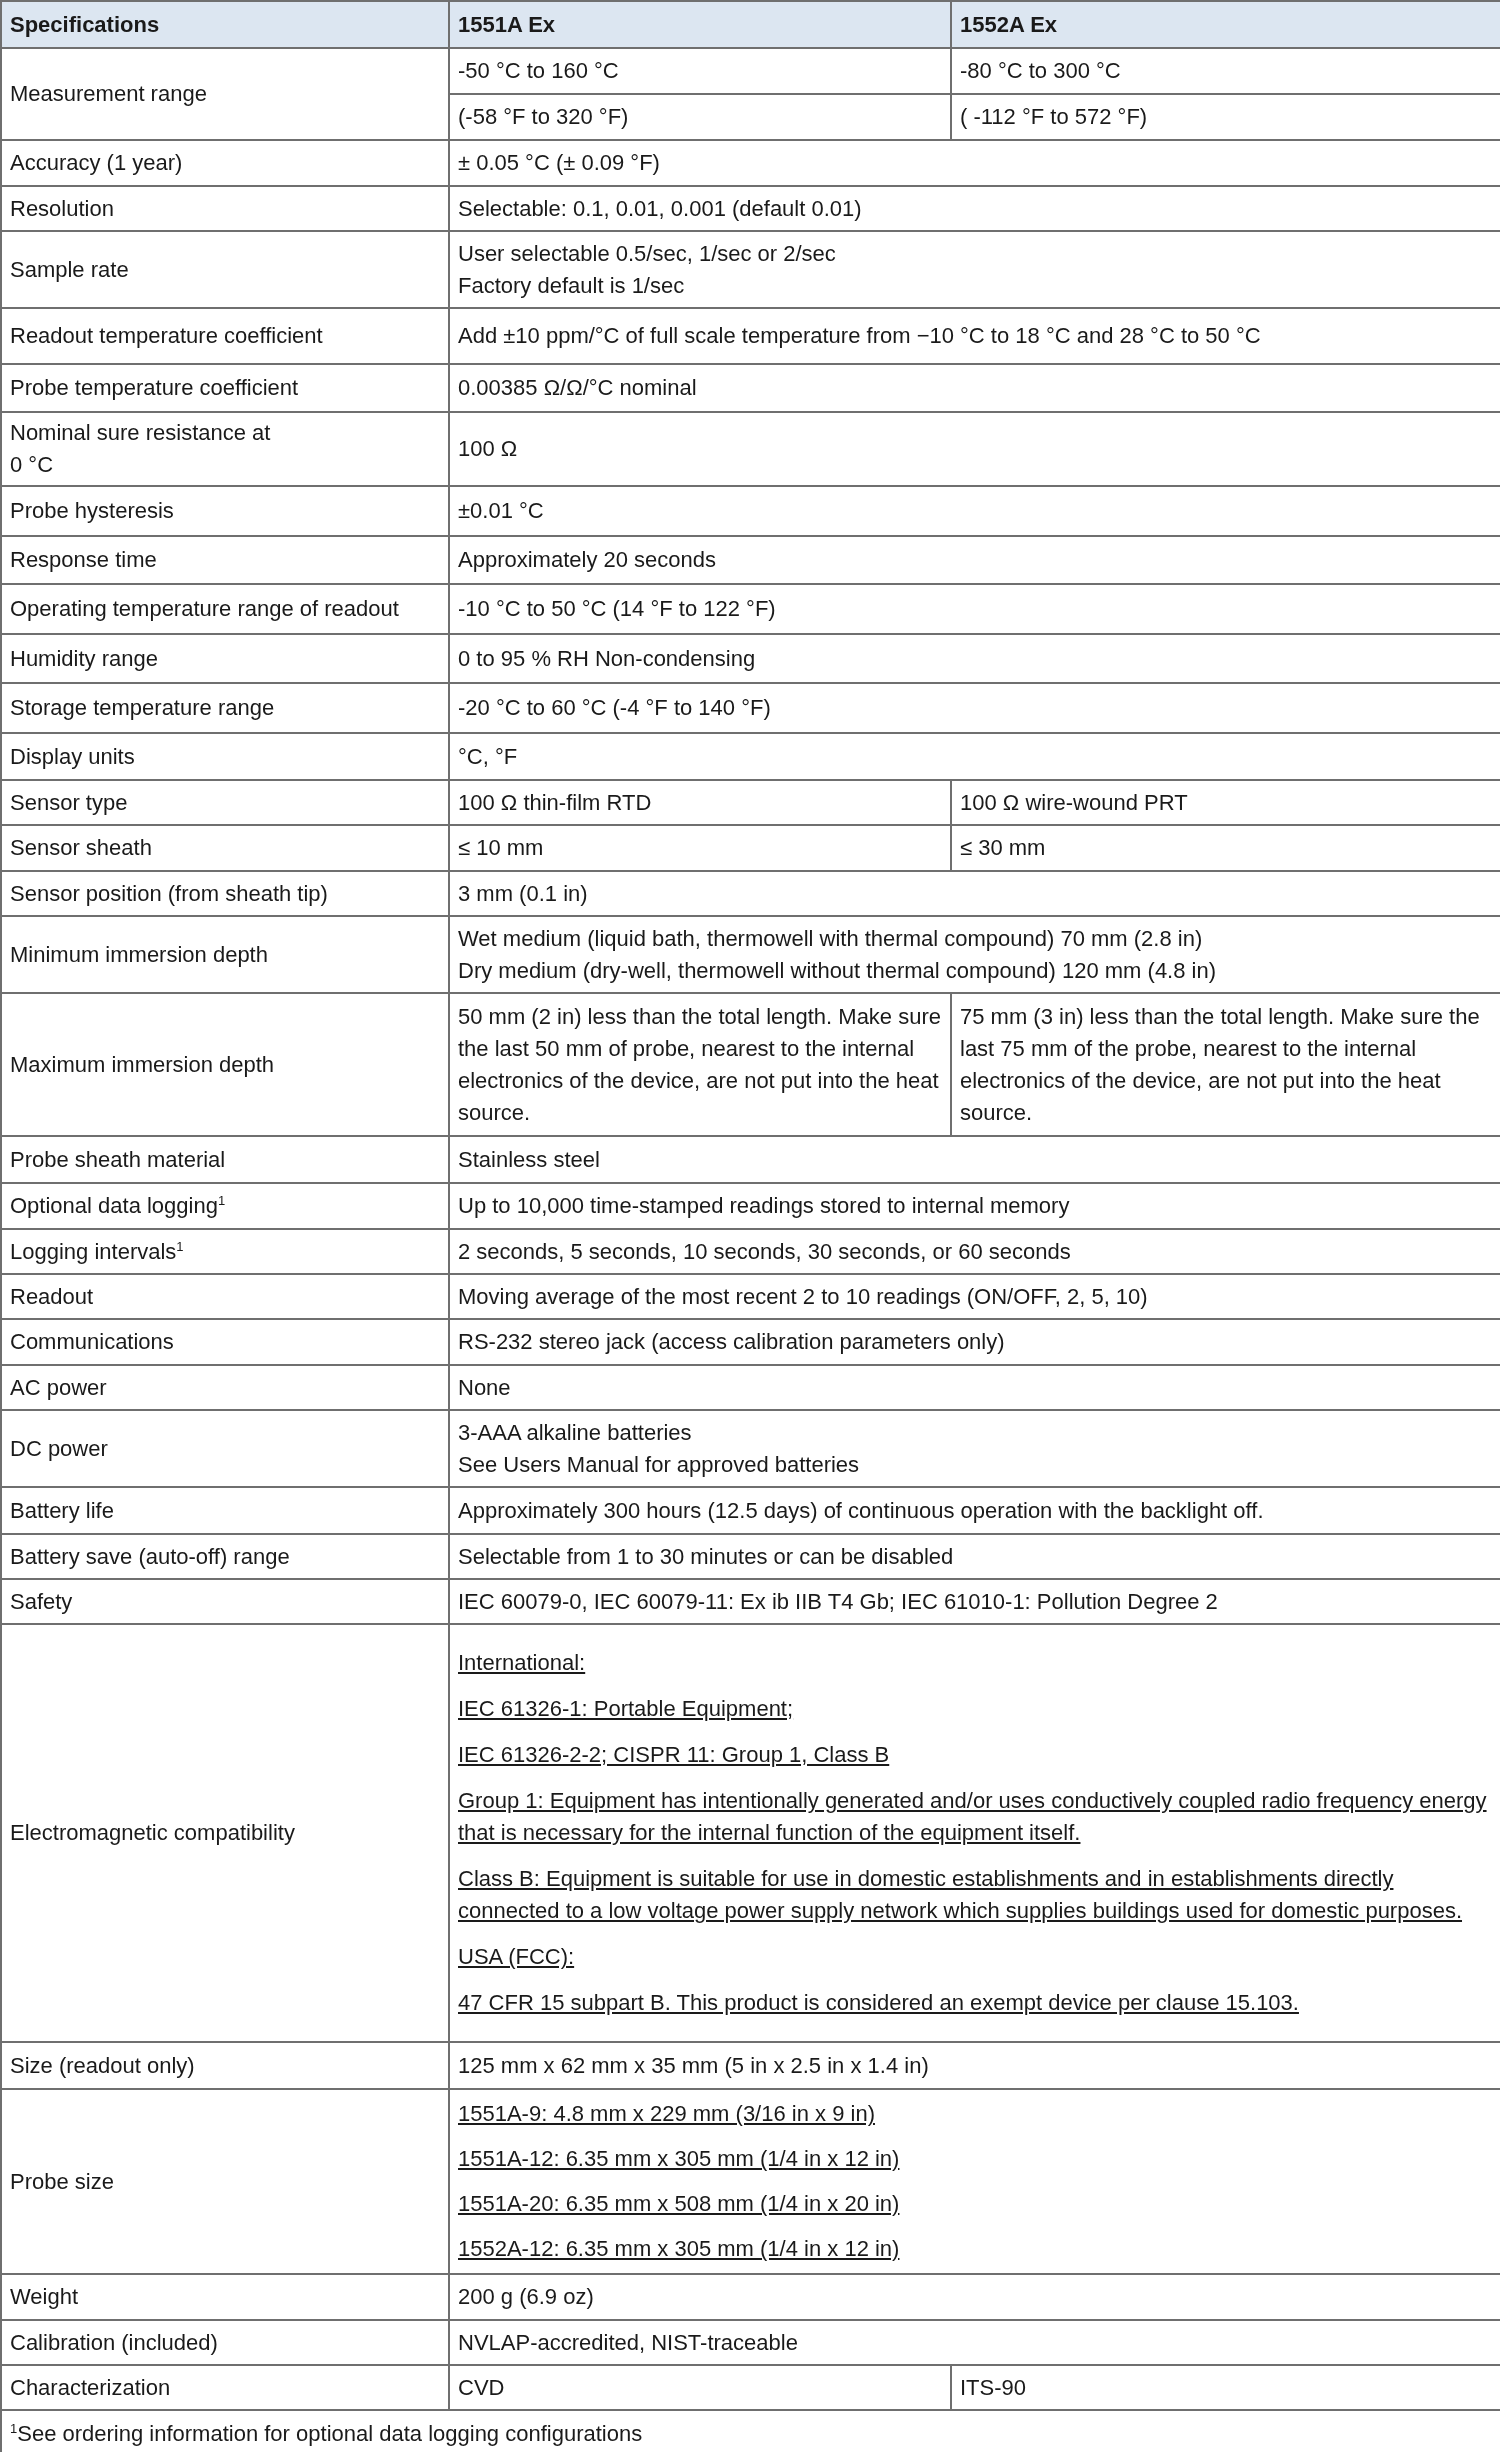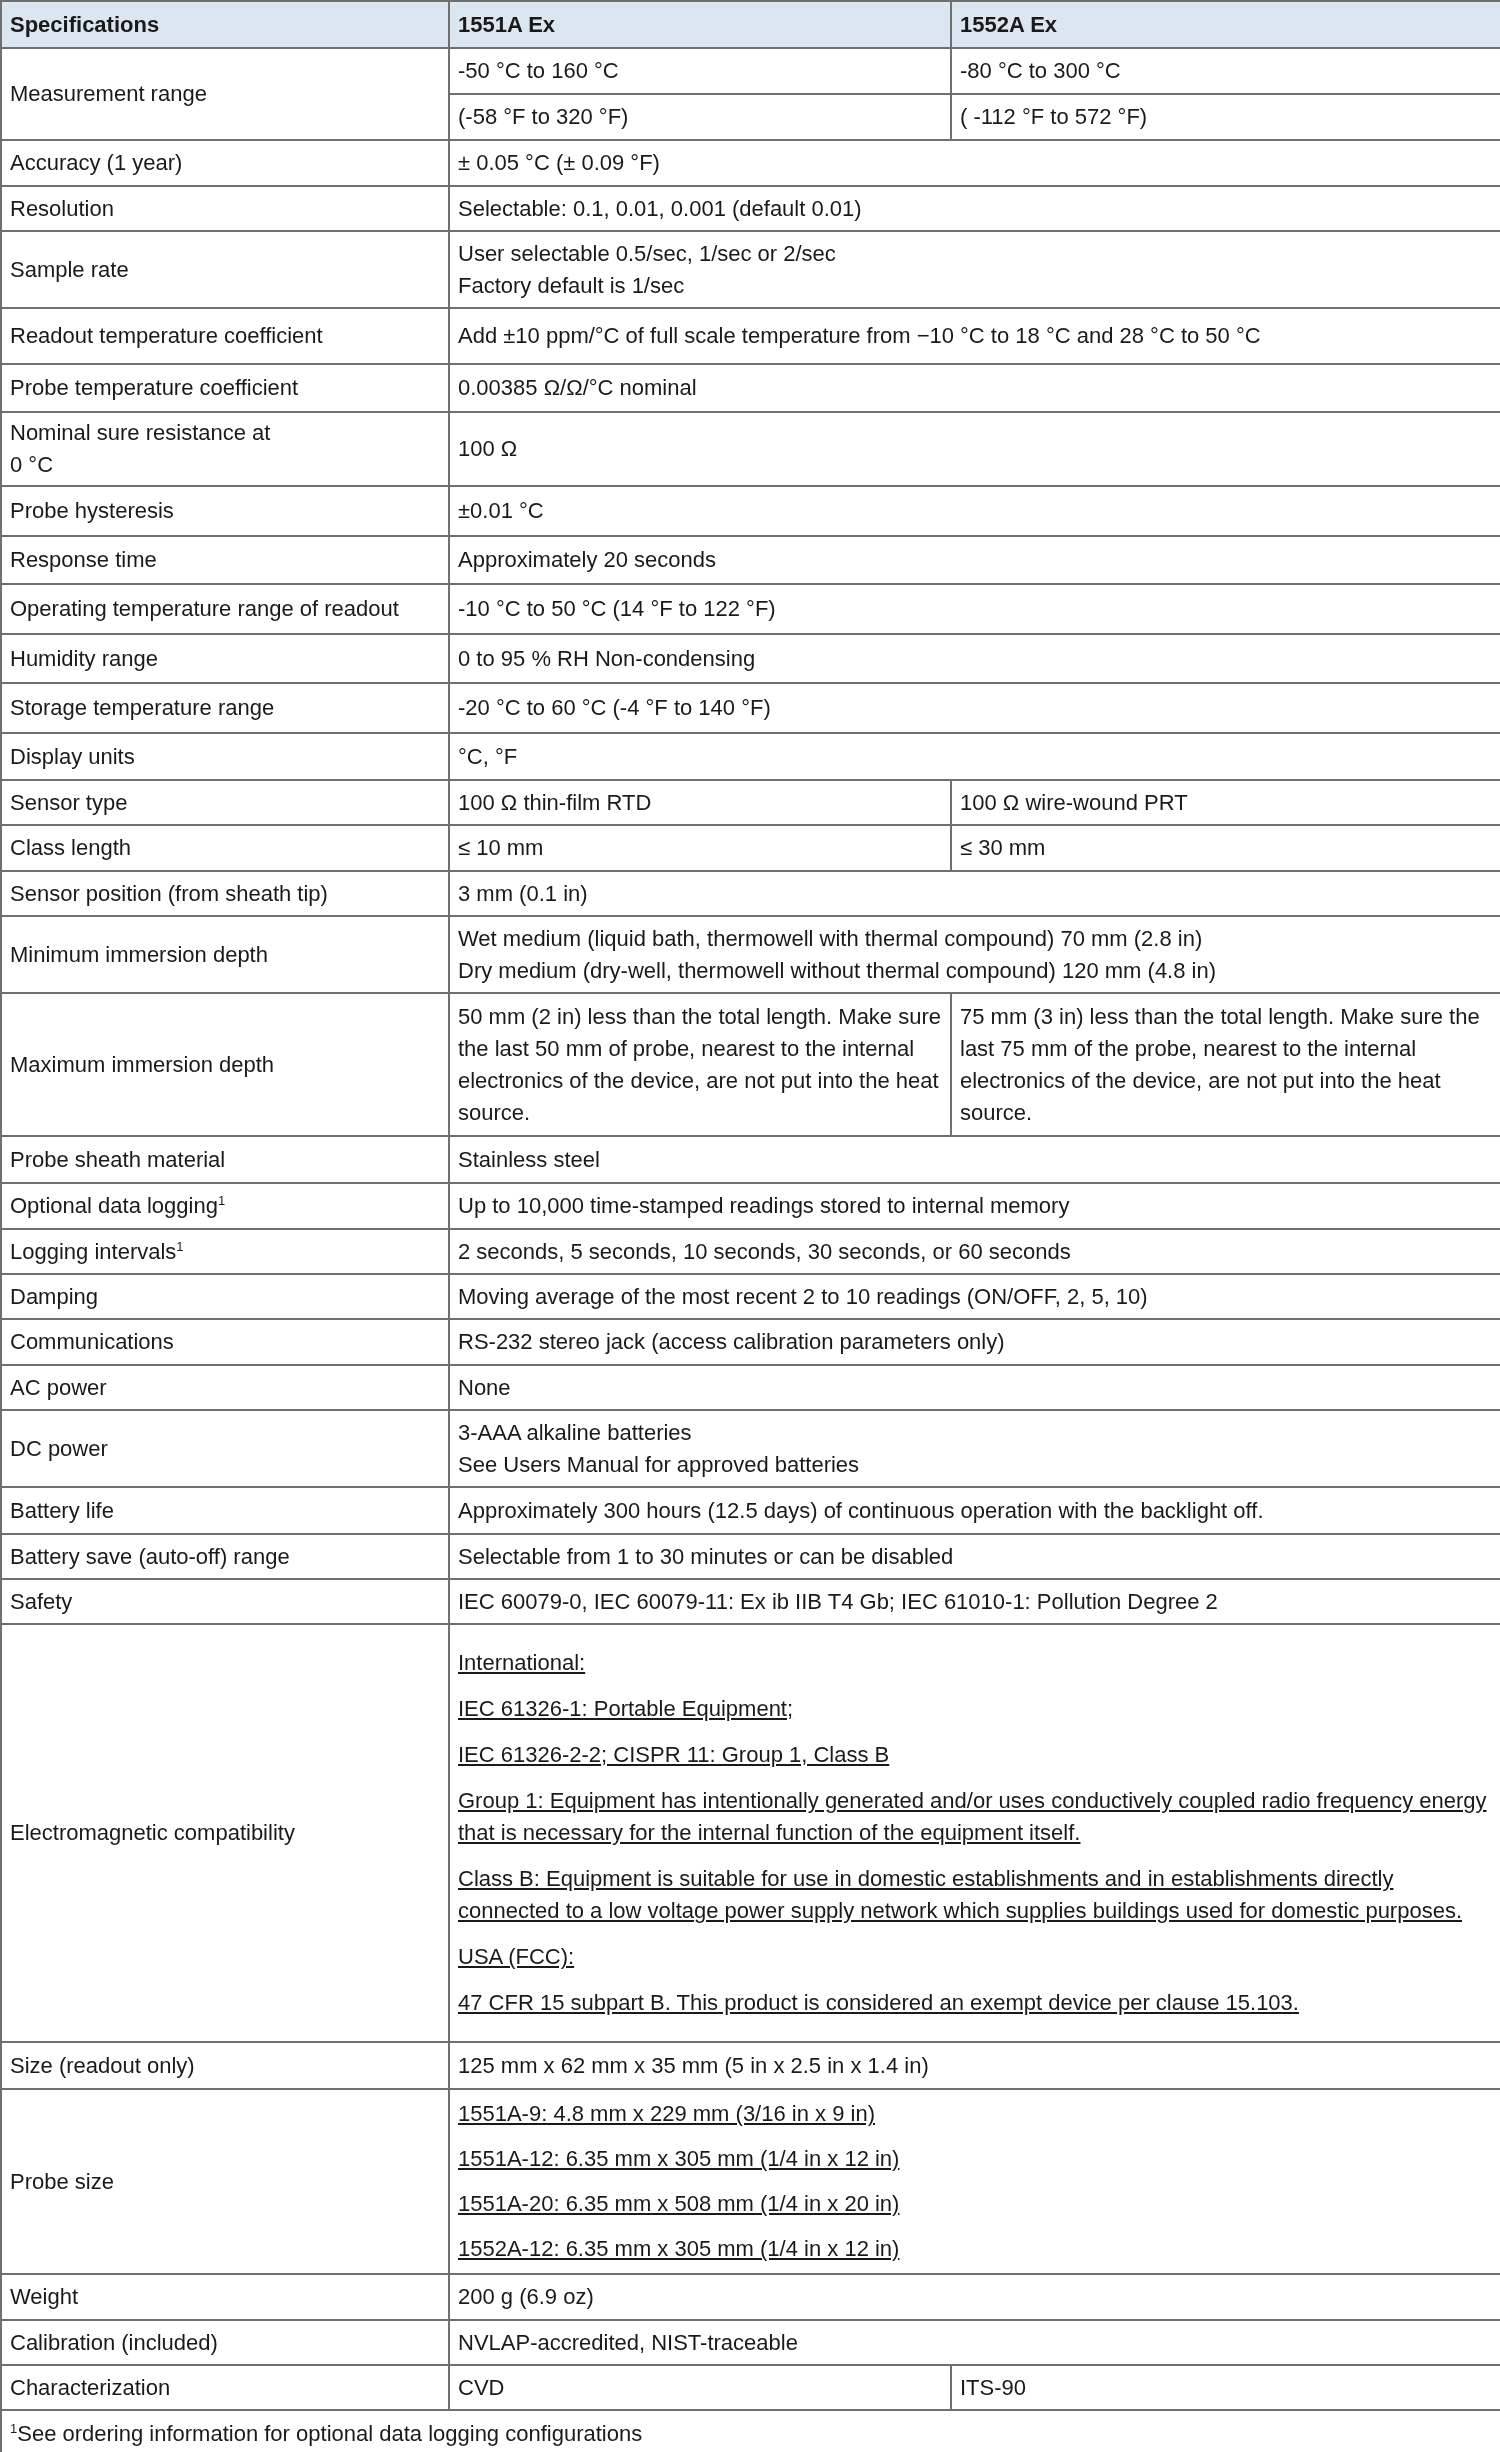--- a/index.html
+++ b/index.html
@@ -105,21 +105,21 @@
     <tr style="height:47px">
       <td>Display units</td>
       <td colspan="2">°C, °F</td>
     </tr>
     <tr style="height:45px">
       <td>Sensor type</td>
       <td>100 Ω thin-film RTD</td>
       <td>100 Ω wire-wound PRT</td>
     </tr>
     <tr style="height:46px">
-      <td>Class length</td>
+      <td>Sensor sheath</td>
       <td>≤ 10 mm</td>
       <td>≤ 30 mm</td>
     </tr>
     <tr style="height:45px">
       <td>Sensor position (from sheath tip)</td>
       <td colspan="2">3 mm (0.1 in)</td>
     </tr>
     <tr style="height:77px">
       <td>Minimum immersion depth</td>
       <td colspan="2">
@@ -138,21 +138,21 @@
     </tr>
     <tr style="height:46px">
       <td><span>Optional data logging</span><sup>1</sup></td>
       <td colspan="2">Up to 10,000 time-stamped readings stored to internal memory</td>
     </tr>
     <tr style="height:45px">
       <td><span>Logging intervals</span><sup>1</sup></td>
       <td colspan="2">2 seconds, 5 seconds, 10 seconds, 30 seconds, or 60 seconds</td>
     </tr>
     <tr style="height:45px">
-      <td>Damping</td>
+      <td>Readout</td>
       <td colspan="2">Moving average of the most recent 2 to 10 readings (ON/OFF, 2, 5, 10)</td>
     </tr>
     <tr style="height:46px">
       <td>Communications</td>
       <td colspan="2">RS-232 stereo jack (access calibration parameters only)</td>
     </tr>
     <tr style="height:45px">
       <td>AC power</td>
       <td colspan="2">None</td>
     </tr>

